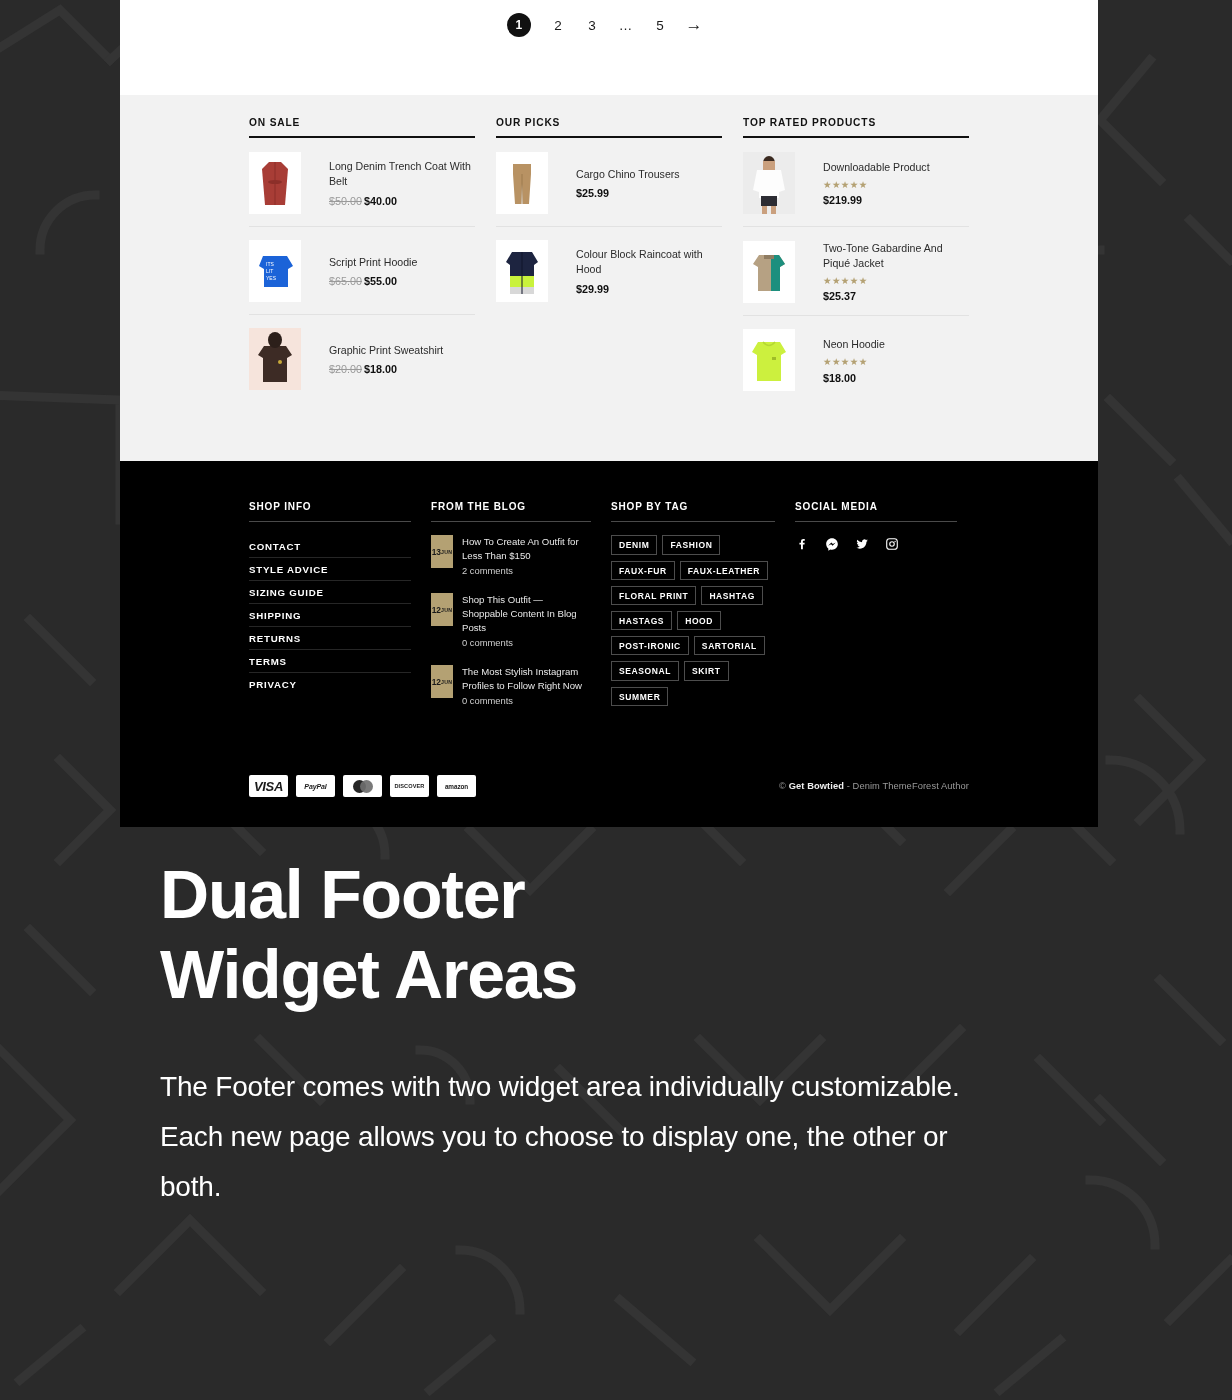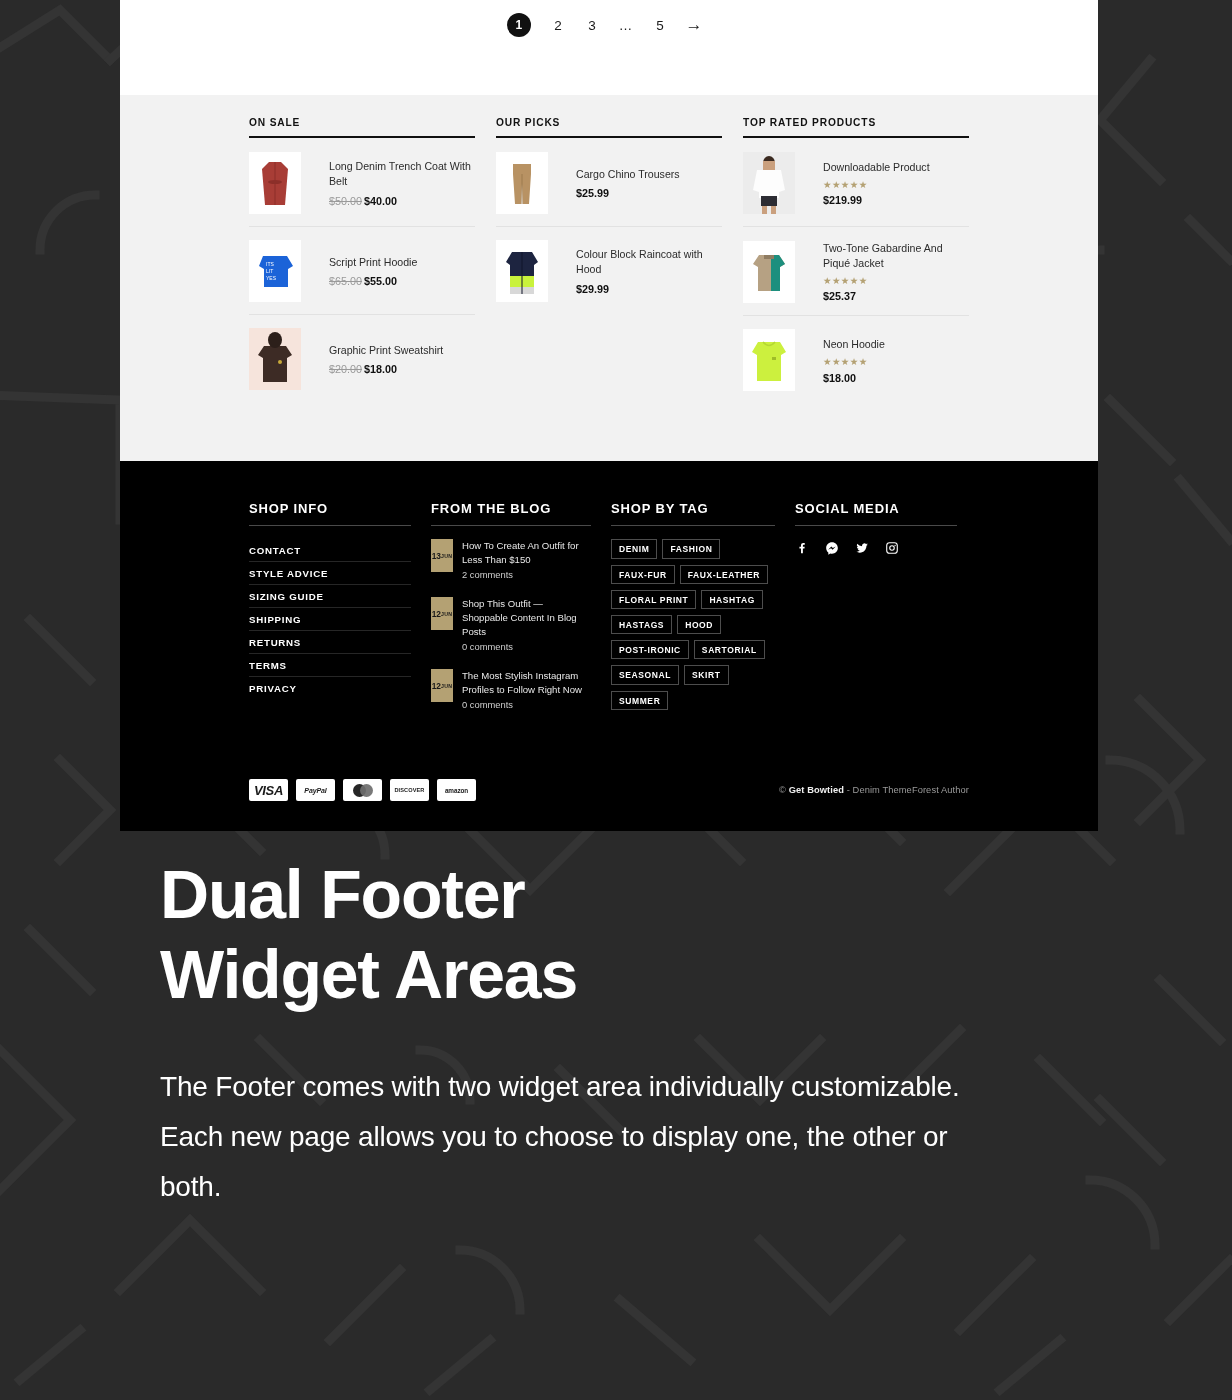--- a/index.html
+++ b/index.html
@@ -137,21 +137,21 @@
     display: flex;
     gap: 20px;
   }
   .f-col { }
   .f-col.shop-info { width: 162px; }
   .f-col.blog { width: 160px; }
   .f-col.tags { width: 164px; }
   .f-col.social { width: 162px; }
 
   .f-title {
-    font-size: 13px;
+    font-size: 10px;
     font-weight: 700;
     letter-spacing: .85px;
     color: #ffffff;
     text-transform: uppercase;
     padding-bottom: 9px;
     border-bottom: 1px solid #4a4a4a;
     margin-bottom: 13px;
   }
   .f-menu { list-style: none; }
   .f-menu li {

